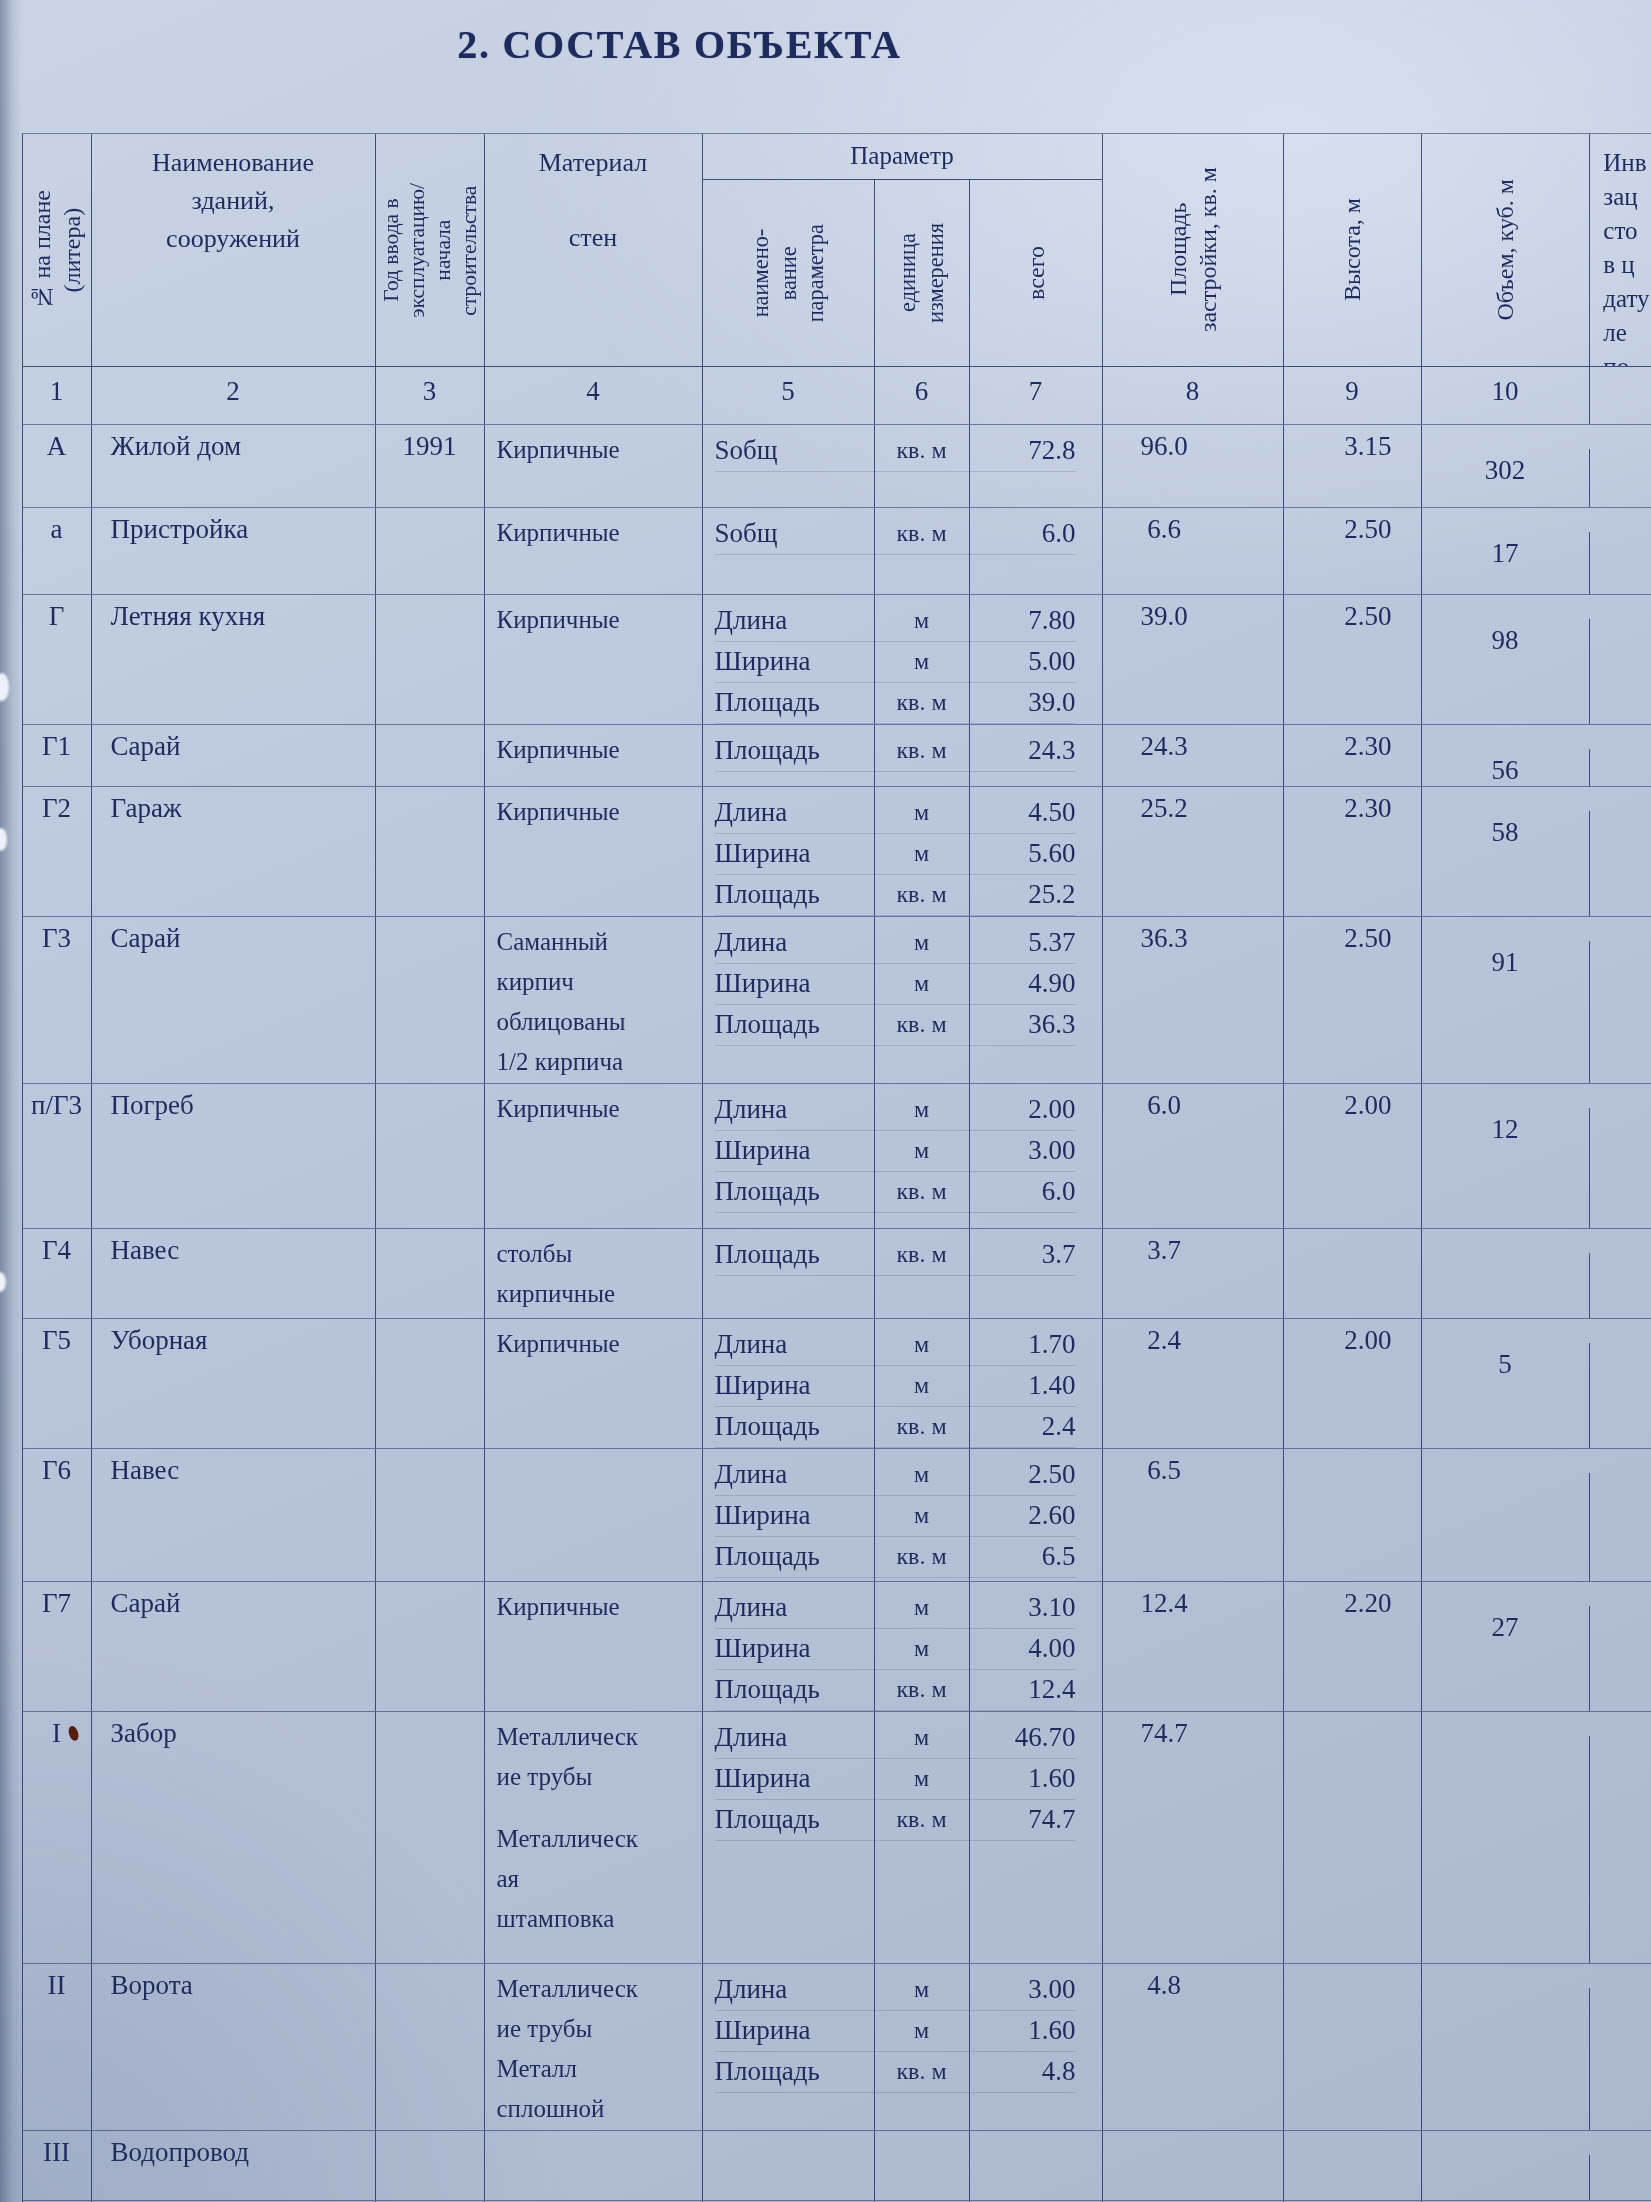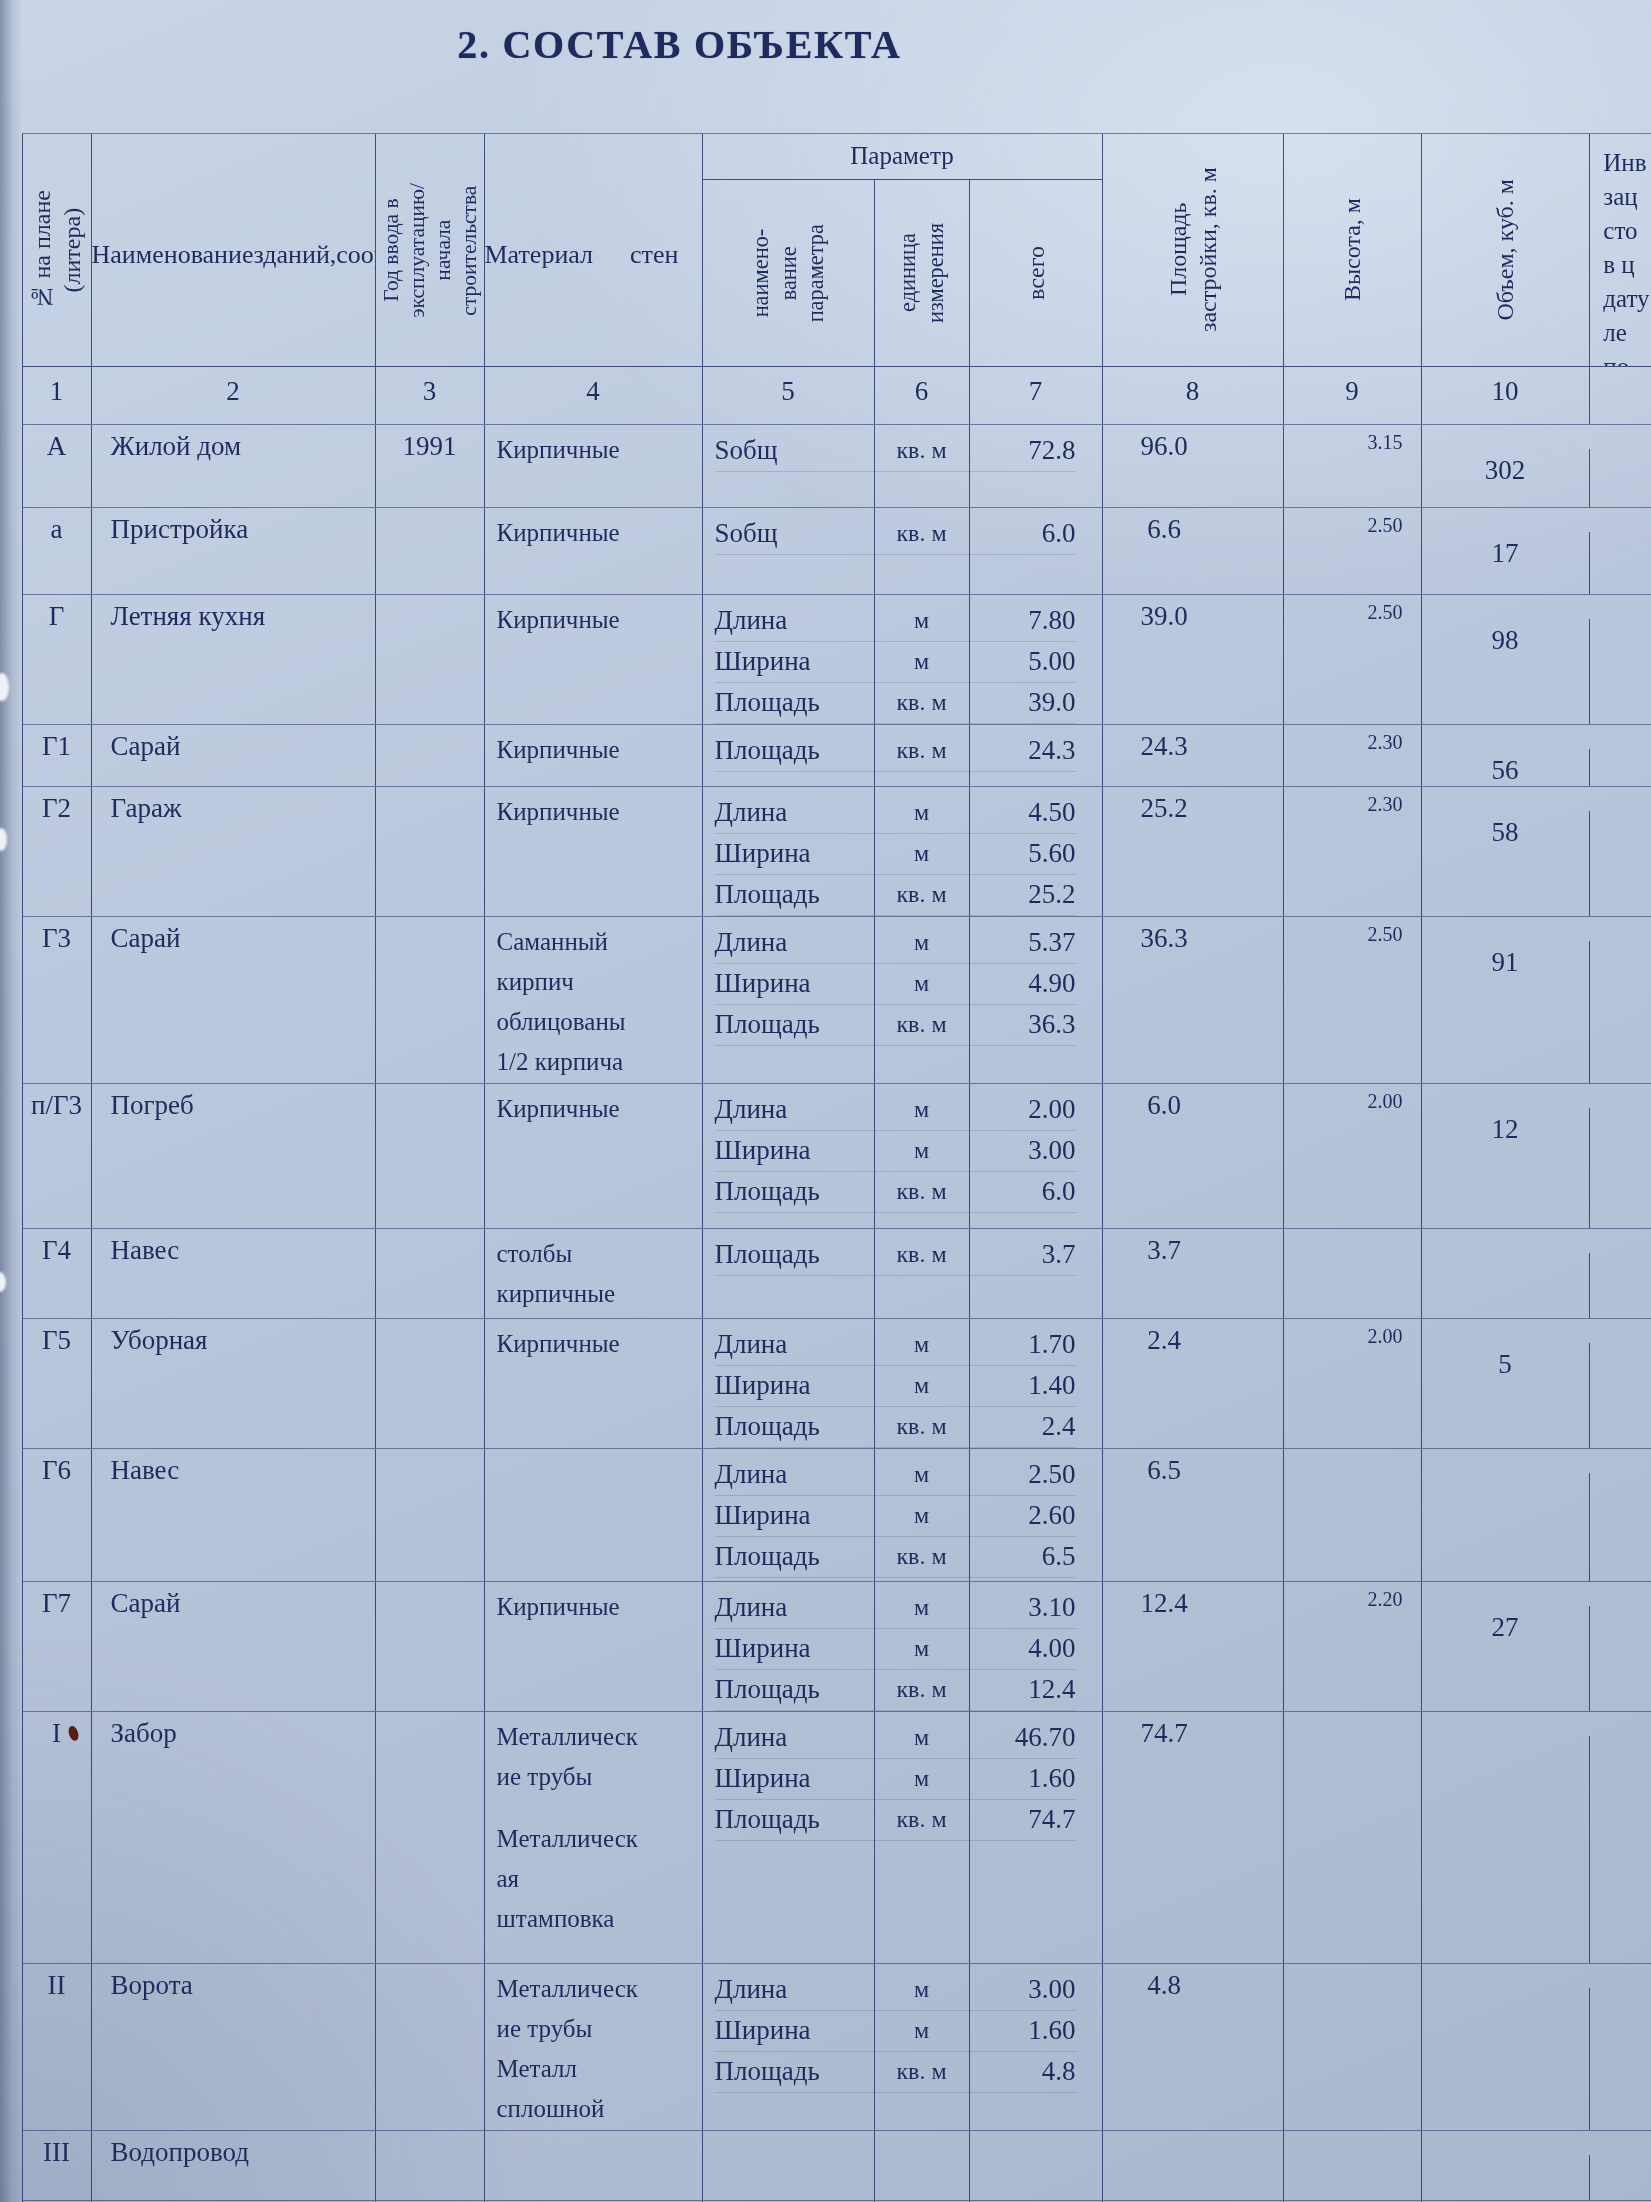--- a/index.html
+++ b/index.html
@@ -30,21 +30,21 @@
   
   .hdr{display:grid;grid-template-columns:var(--tc);grid-template-rows:46px 186px;
     border-bottom:1.7px solid var(--line);}
   .hcell{border-right:1.4px solid var(--line);overflow:hidden;}
   .vwrap{display:flex;align-items:center;justify-content:center;}
   .vtext{writing-mode:vertical-rl;transform:rotate(180deg);text-align:center;
     font-size:23px;line-height:28px;}
   .vt-sm{font-size:21.5px;line-height:26px;}
   .vt-md{font-size:22.4px;line-height:27.5px;}
   .vt-lg{font-size:24px;line-height:30px;}
-  .hwrap{display:flex;flex-direction:row;align-items:center;justify-content:flex-start;
+  .hwrap{display:flex;flex-direction:column;align-items:center;justify-content:flex-start;
     padding-top:10.3px;font-size:26px;line-height:38px;text-align:center;}
   .pgroup{display:flex;align-items:flex-start;justify-content:center;font-size:25px;
     padding-top:7.7px;border-bottom:1.4px solid var(--line);}
   .lastcol{display:block;padding:12px 0 0 13.8px;font-size:25px;line-height:34px;
     white-space:nowrap;text-align:left;}
   
   .nrow{display:grid;grid-template-columns:var(--tc);height:57px;
     border-bottom:1.7px solid var(--rowline);}
   .ncell{border-right:1.4px solid var(--line);text-align:center;font-size:27px;padding-top:8.6px;}
   
@@ -54,21 +54,21 @@
   .c-name{padding-left:19px;font-size:27px;}
   .c-year{text-align:center;font-size:27px;}
   .c-mat{padding-left:12px;font-size:25px;}
   .mline{height:40px;line-height:38px;}
   .mblock2{margin-top:22.4px;}
   .c-pn{padding-left:12px;font-size:27px;}
   .c-pu{text-align:center;font-size:24px;}
   .c-pv{text-align:right;padding-right:26px;font-size:27px;}
   .pl{height:40px;line-height:39px;border-bottom:0.9px solid var(--faint);}
   .c-area{text-align:center;padding-right:57px;font-size:27px;}
-  .c-h{text-align:right;padding-right:18px;font-size:20px;}
+  .c-h{text-align:right;padding-right:29px;font-size:27px;}
   .c-vol{text-align:center;font-size:27px;margin-top:24px;}
   
   .speck-red{position:absolute;left:69px;top:1726px;width:8.6px;height:14.6px;
     background:#571d12;border-radius:50%;transform:rotate(-18deg);}
   .tear{position:absolute;background:#eef2f8;border-radius:50%;filter:blur(1px);}
   #t1{left:-6px;top:673px;width:14.6px;height:27.5px;}
   #t2{left:-5.2px;top:828px;width:12px;height:23px;}
   #t3{left:-6px;top:1272px;width:12px;height:20px;}
 </style>
 </head>

